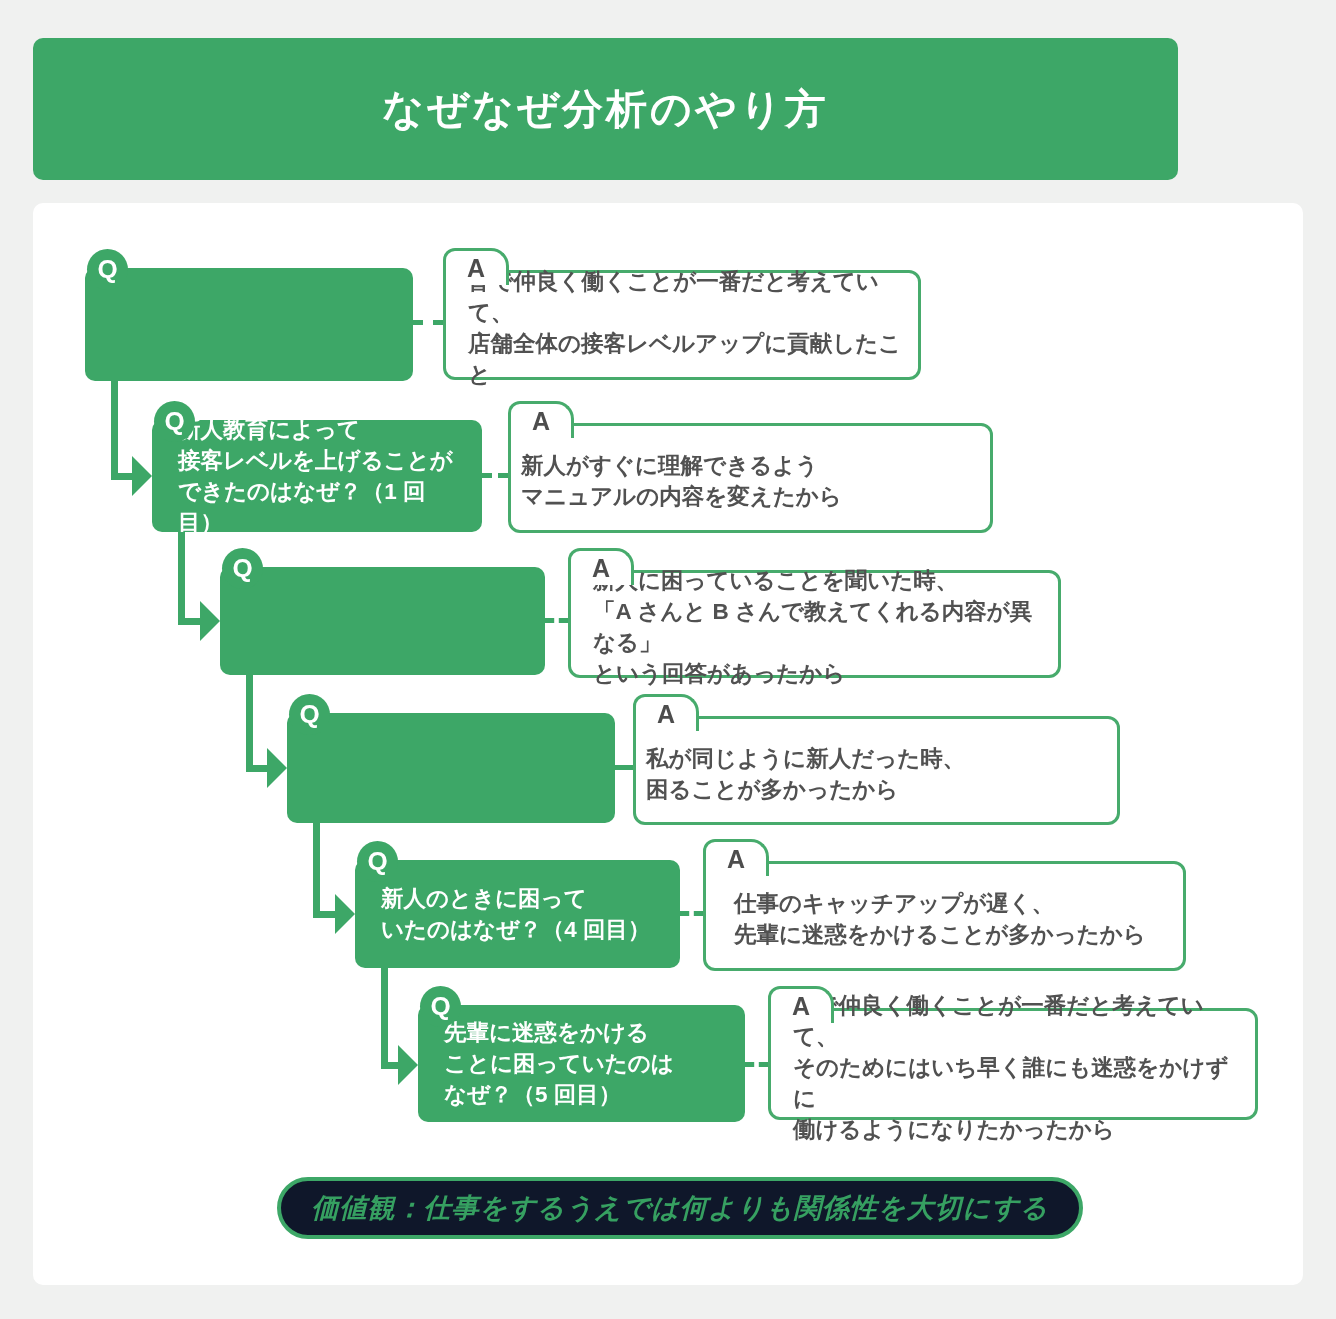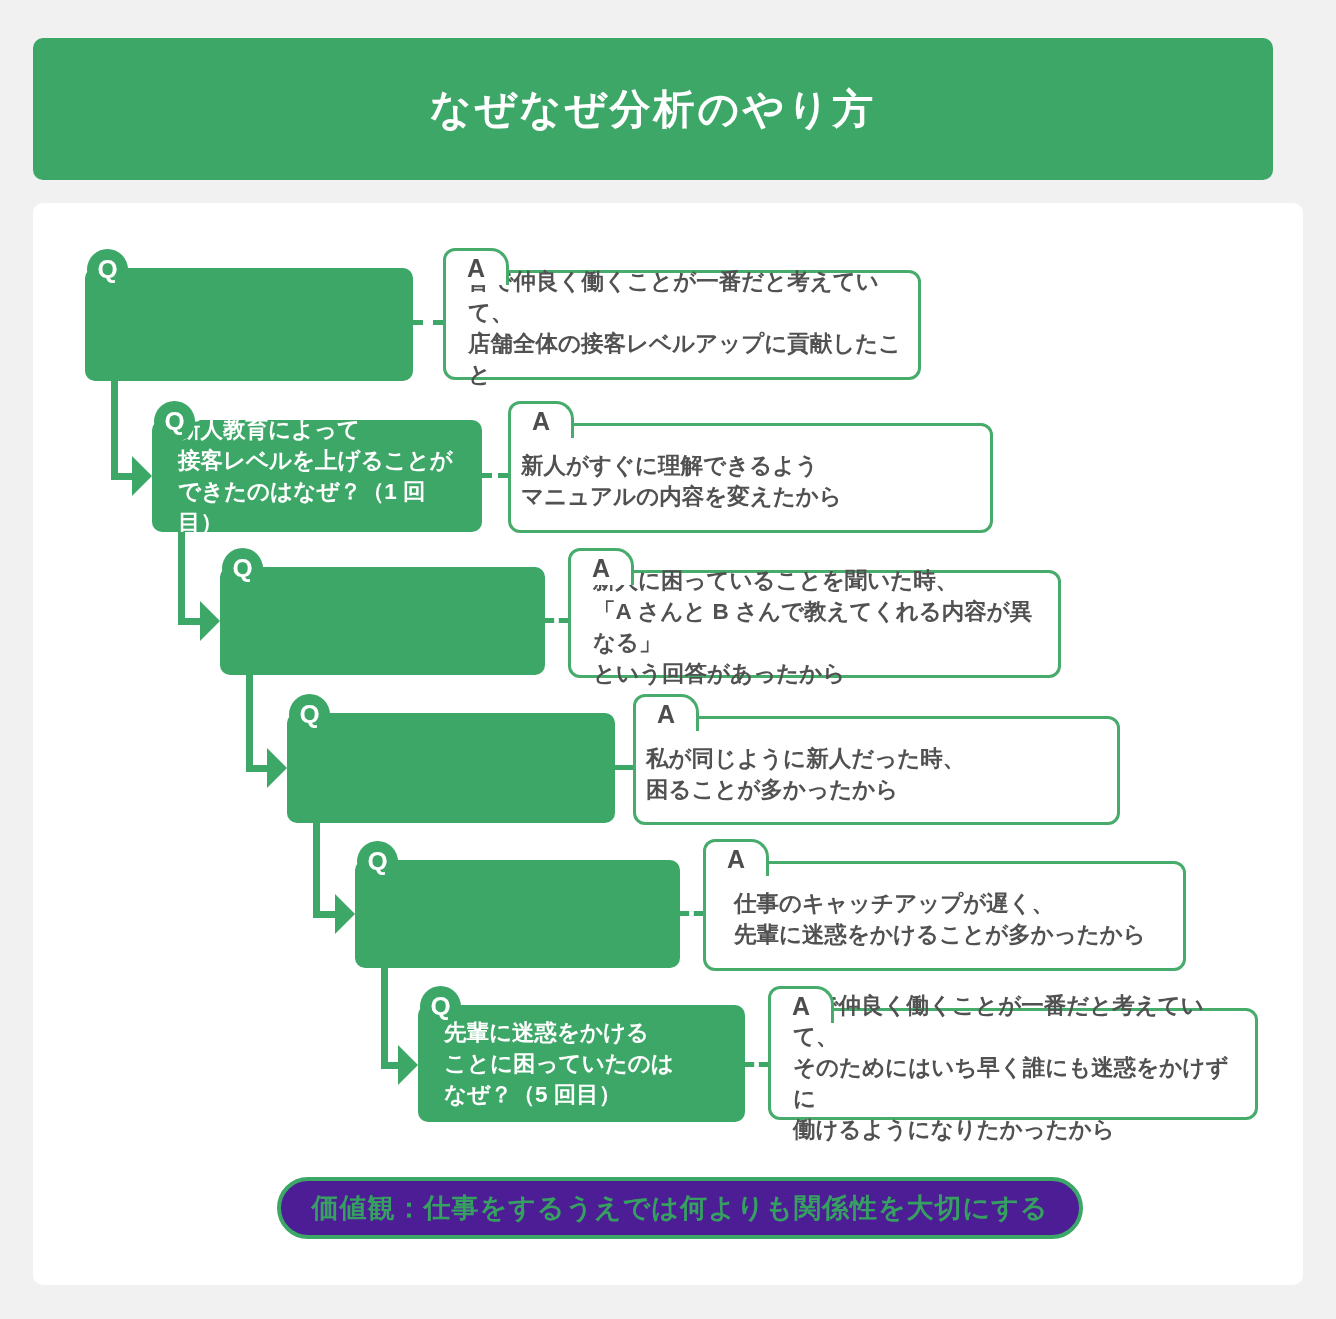--- a/index.html
+++ b/index.html
@@ -6,21 +6,21 @@
   body{
     width:1336px;height:1319px;
     background:#f0f1f0;
     font-family:"Liberation Sans","DejaVu Sans",sans-serif;
     font-weight:bold;
   }
   .canvas{position:relative;width:1336px;height:1319px;overflow:hidden;}
 
   
   .banner{
-    position:absolute;left:33px;top:38px;width:1240px;height:142px;
+    position:absolute;left:33px;top:38px;width:1145px;height:142px;
     background:#3da767;border-radius:10px;
     display:flex;align-items:center;justify-content:center;
   }
   .banner-title{color:#ffffff;font-size:41px;letter-spacing:3px;}
 
   
   .card{
     position:absolute;left:33px;top:203px;width:1270px;height:1082px;
     background:#ffffff;border-radius:10px;
   }
@@ -71,23 +71,24 @@
     position:absolute;width:0;height:0;
     border-top:20px solid transparent;
     border-bottom:20px solid transparent;
     border-left:20px solid #3da767;
   }
   .dash{position:absolute;border-top:5px dashed #3da767;height:0;}
 
   
   .pill{
     position:absolute;left:277px;top:1177px;width:806px;height:62px;
-    background:#4c1d95;border:4px solid #3da767;border-radius:34px;
+    background:#0f172a;border:4px solid #3da767;border-radius:34px;
     display:flex;align-items:center;justify-content:center;
     box-sizing:border-box;
+    font-style:italic;
   }
   .pill-text{color:#36a061;font-size:27px;letter-spacing:1px;}
 </style>
 </head>
 <body>
 
 <div class="canvas">
 
   <div class="banner">
     <div class="banner-title">なぜなぜ分析のやり方</div>
@@ -168,20 +169,22 @@
   </div>
 
   <div class="vline" style="left:313px;top:823px;height:94px"></div>
   <div class="hline" style="left:313px;top:911px;width:24px"></div>
   <div class="arrow" style="left:335px;top:894px"></div>
 
   <div class="qbox" style="left:355px;top:860px;width:325px;height:108px">
     <div class="qtab">
         <span>Q</span>
       </div>
+    <div class="qtext">新人のときに困って
+いたのはなぜ？（4 回目）</div>
   </div>
   <div class="dash" style="left:680px;top:911px;width:23px"></div>
   <div class="abox" style="left:703px;top:861px;width:483px;height:110px">
     <div class="atab">
         <span>A</span>
       </div>
     <div class="atext" style="padding-left:28px">仕事のキャッチアップが遅く、
 先輩に迷惑をかけることが多かったから</div>
   </div>
 

